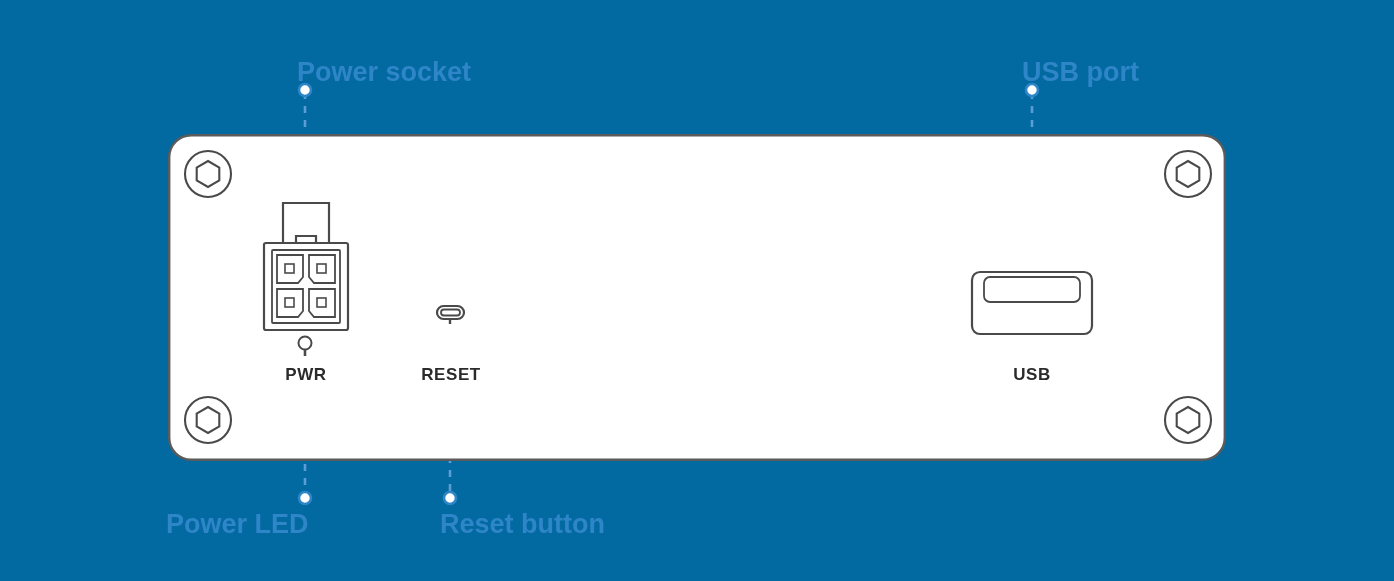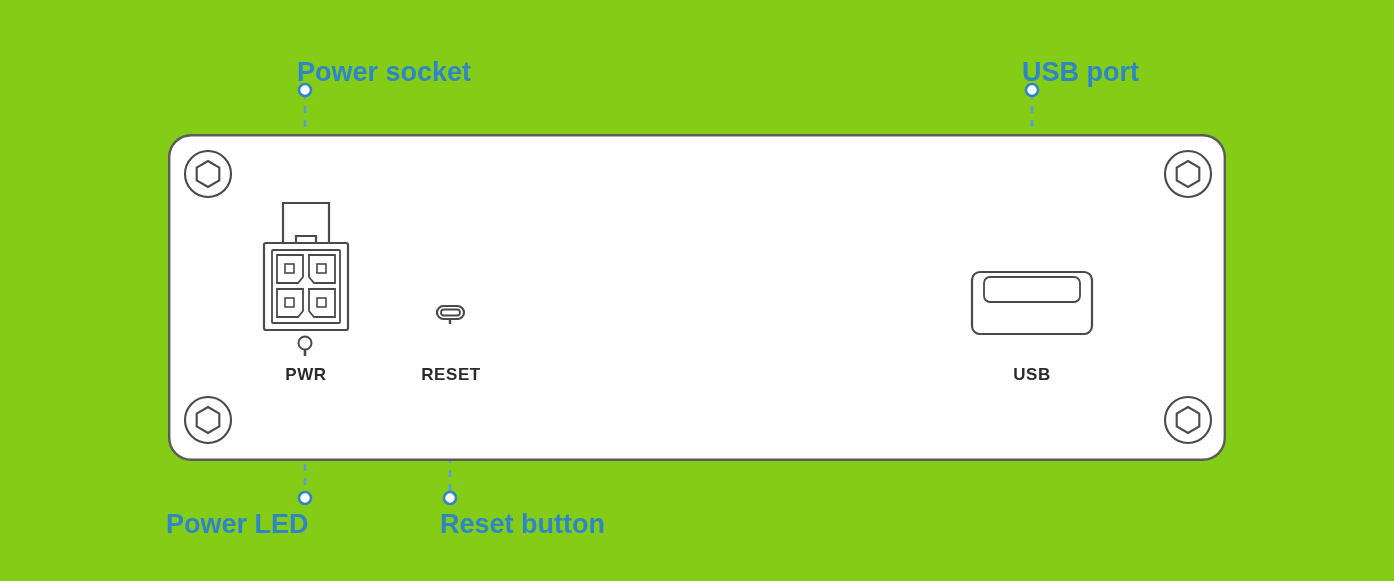--- a/index.html
+++ b/index.html
@@ -10,21 +10,21 @@
   body {
     width: 1394px;
     height: 581px;
     font-family: "Liberation Sans", sans-serif;
     overflow: hidden;
   }
   #diagram-root {
     position: relative;
     width: 1394px;
     height: 581px;
-    background: #84cc16;
+    background: #0369a1;
   }
   svg.diagram-svg {
     display: block;
     width: 1394px;
     height: 581px;
   }
   .callout-text {
     font-family: "Liberation Sans", sans-serif;
     font-size: 27px;
     font-weight: bold;

